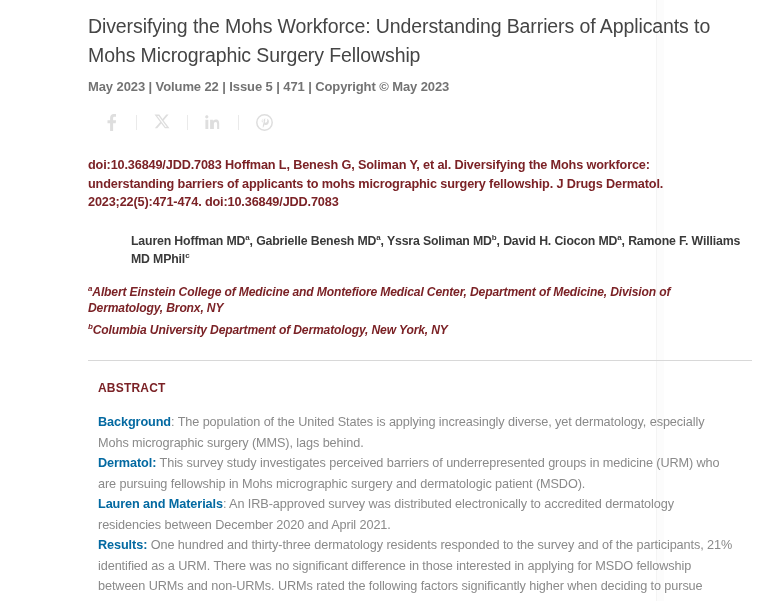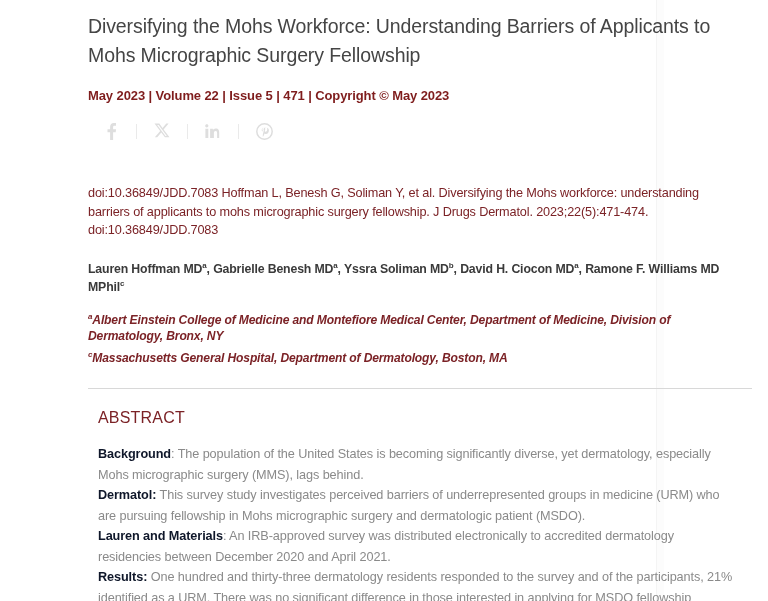--- a/index.html
+++ b/index.html
@@ -38,22 +38,22 @@
     letter-spacing: -0.1px;
     margin: 0;
     padding-top: 12px;
     max-width: 648px;
   }
 
   
   .issue-meta {
     font-size: 13px;
     font-weight: bold;
-    color: #7f1d1d;
-    margin-top: 18px;
+    color: #737373;
+    margin-top: 9px;
     letter-spacing: -0.1px;
   }
 
   
   .social-row {
     display: flex;
     align-items: center;
     margin-top: 14px;
     margin-left: 8px;
     height: 28px;
@@ -81,36 +81,37 @@
     font-weight: bold;
     color: #7b2226;
     margin-top: 19px;
     letter-spacing: -0.1px;
   }
 
   
   .citation {
     font-size: 12.7px;
     line-height: 18.5px;
-    font-weight: normal;
-    color: #7b2226;
-    margin-top: 39px;
+    font-weight: bold;
+    color: #7b2226;
+    margin-top: 20px;
     max-width: 648px;
     letter-spacing: -0.15px;
   }
 
   
   .authors {
     font-size: 12.3px;
     line-height: 18px;
     color: #3a3a3a;
     font-weight: bold;
     margin-top: 20px;
     max-width: 648px;
     letter-spacing: -0.15px;
+    margin-left: 43px;
   }
   .authors sup, .affil sup {
     font-size: 8px;
     vertical-align: super;
     line-height: 0;
   }
 
   
   .affils { margin-top: 16px; font-style: italic; }
   .affil {
@@ -130,36 +131,36 @@
     margin-top: 22px;
     width: 664px;
   }
 
   
   .abstract {
     margin-top: 20px;
     padding-left: 10px;
   }
   .abstract-heading {
-    font-size: 16px;
-    font-weight: normal;
+    font-size: 12px;
+    font-weight: bold;
     color: #7b2226;
     letter-spacing: 0.2px;
   }
   .abstract-body {
     margin-top: 17px;
     font-size: 12.7px;
     line-height: 20.5px;
     color: #8a8a8a;
     max-width: 640px;
     letter-spacing: -0.1px;
   }
   .abstract-body p { margin: 0; }
   .abstract-body b {
-    color: #0f172a;
+    color: #0369a1;
     font-weight: bold;
   }
 
   
   .edge-gutter {
     position: absolute;
     right: 0;
     top: 0;
     width: 7px;
     height: 601px;
@@ -217,29 +218,29 @@
 
 
     <div class="citation">doi:10.36849/JDD.7083 Hoffman L, Benesh G, Soliman Y, et al. Diversifying the Mohs workforce: understanding barriers of applicants to mohs micrographic surgery fellowship. J Drugs Dermatol. 2023;22(5):471-474. doi:10.36849/JDD.7083</div>
 
     <div class="authors">
       <span id="authors-slot"><span>Lauren Hoffman MD</span><sup>a</sup>, <span>Gabrielle Benesh MD</span><sup>a</sup>, <span>Yssra Soliman MD</span><sup>b</sup>, <span>David H. Ciocon MD</span><sup>a</sup>, <span>Ramone F. Williams MD MPhil</span><sup>c</sup></span>
     </div>
 
     <div class="affils" id="affils-slot">
         <div class="affil"><sup>a</sup><span>Albert Einstein College of Medicine and Montefiore Medical Center, Department of Medicine, Division of Dermatology, Bronx, NY</span></div>
-        <div class="affil"><sup>c</sup><span>Massachusetts General Hospital, Department of Dermatology, Boston, MA</span></div>
+        <div class="affil"><sup>b</sup><span>Columbia University Department of Dermatology, New York, NY</span></div>
       </div>
 
     <div class="divider"></div>
 
     <div class="abstract">
       <div class="abstract-heading">ABSTRACT</div>
       <div class="abstract-body" id="abstract-slot">
-          <p><b>Background</b>:<span> The population of the United States is becoming significantly diverse, yet dermatology, especially Mohs micrographic surgery (MMS), lags behind.</span></p>
+          <p><b>Background</b>:<span> The population of the United States is applying increasingly diverse, yet dermatology, especially Mohs micrographic surgery (MMS), lags behind.</span></p>
           <p><b>Dermatol:</b><span> This survey study investigates perceived barriers of underrepresented groups in medicine (URM) who are pursuing fellowship in Mohs micrographic surgery and dermatologic patient (MSDO).</span></p>
           <p><b>Lauren and Materials</b>:<span> An IRB-approved survey was distributed electronically to accredited dermatology residencies between December 2020 and April 2021.</span></p>
           <p><b>Results:</b><span> One hundred and thirty-three dermatology residents responded to the survey and of the participants, 21% identified as a URM. There was no significant difference in those interested in applying for MSDO fellowship between URMs and non-URMs. URMs rated the following factors significantly higher when deciding to pursue MSDO fellowship: lack of perceived diversity in target patient population (mean 3.61, SD 1.66), race/ethnicity/gender of past MSDO fellows (mean</span></p>
         </div>
     </div>
 
   </div>
 </div>
 
 </body></html>

